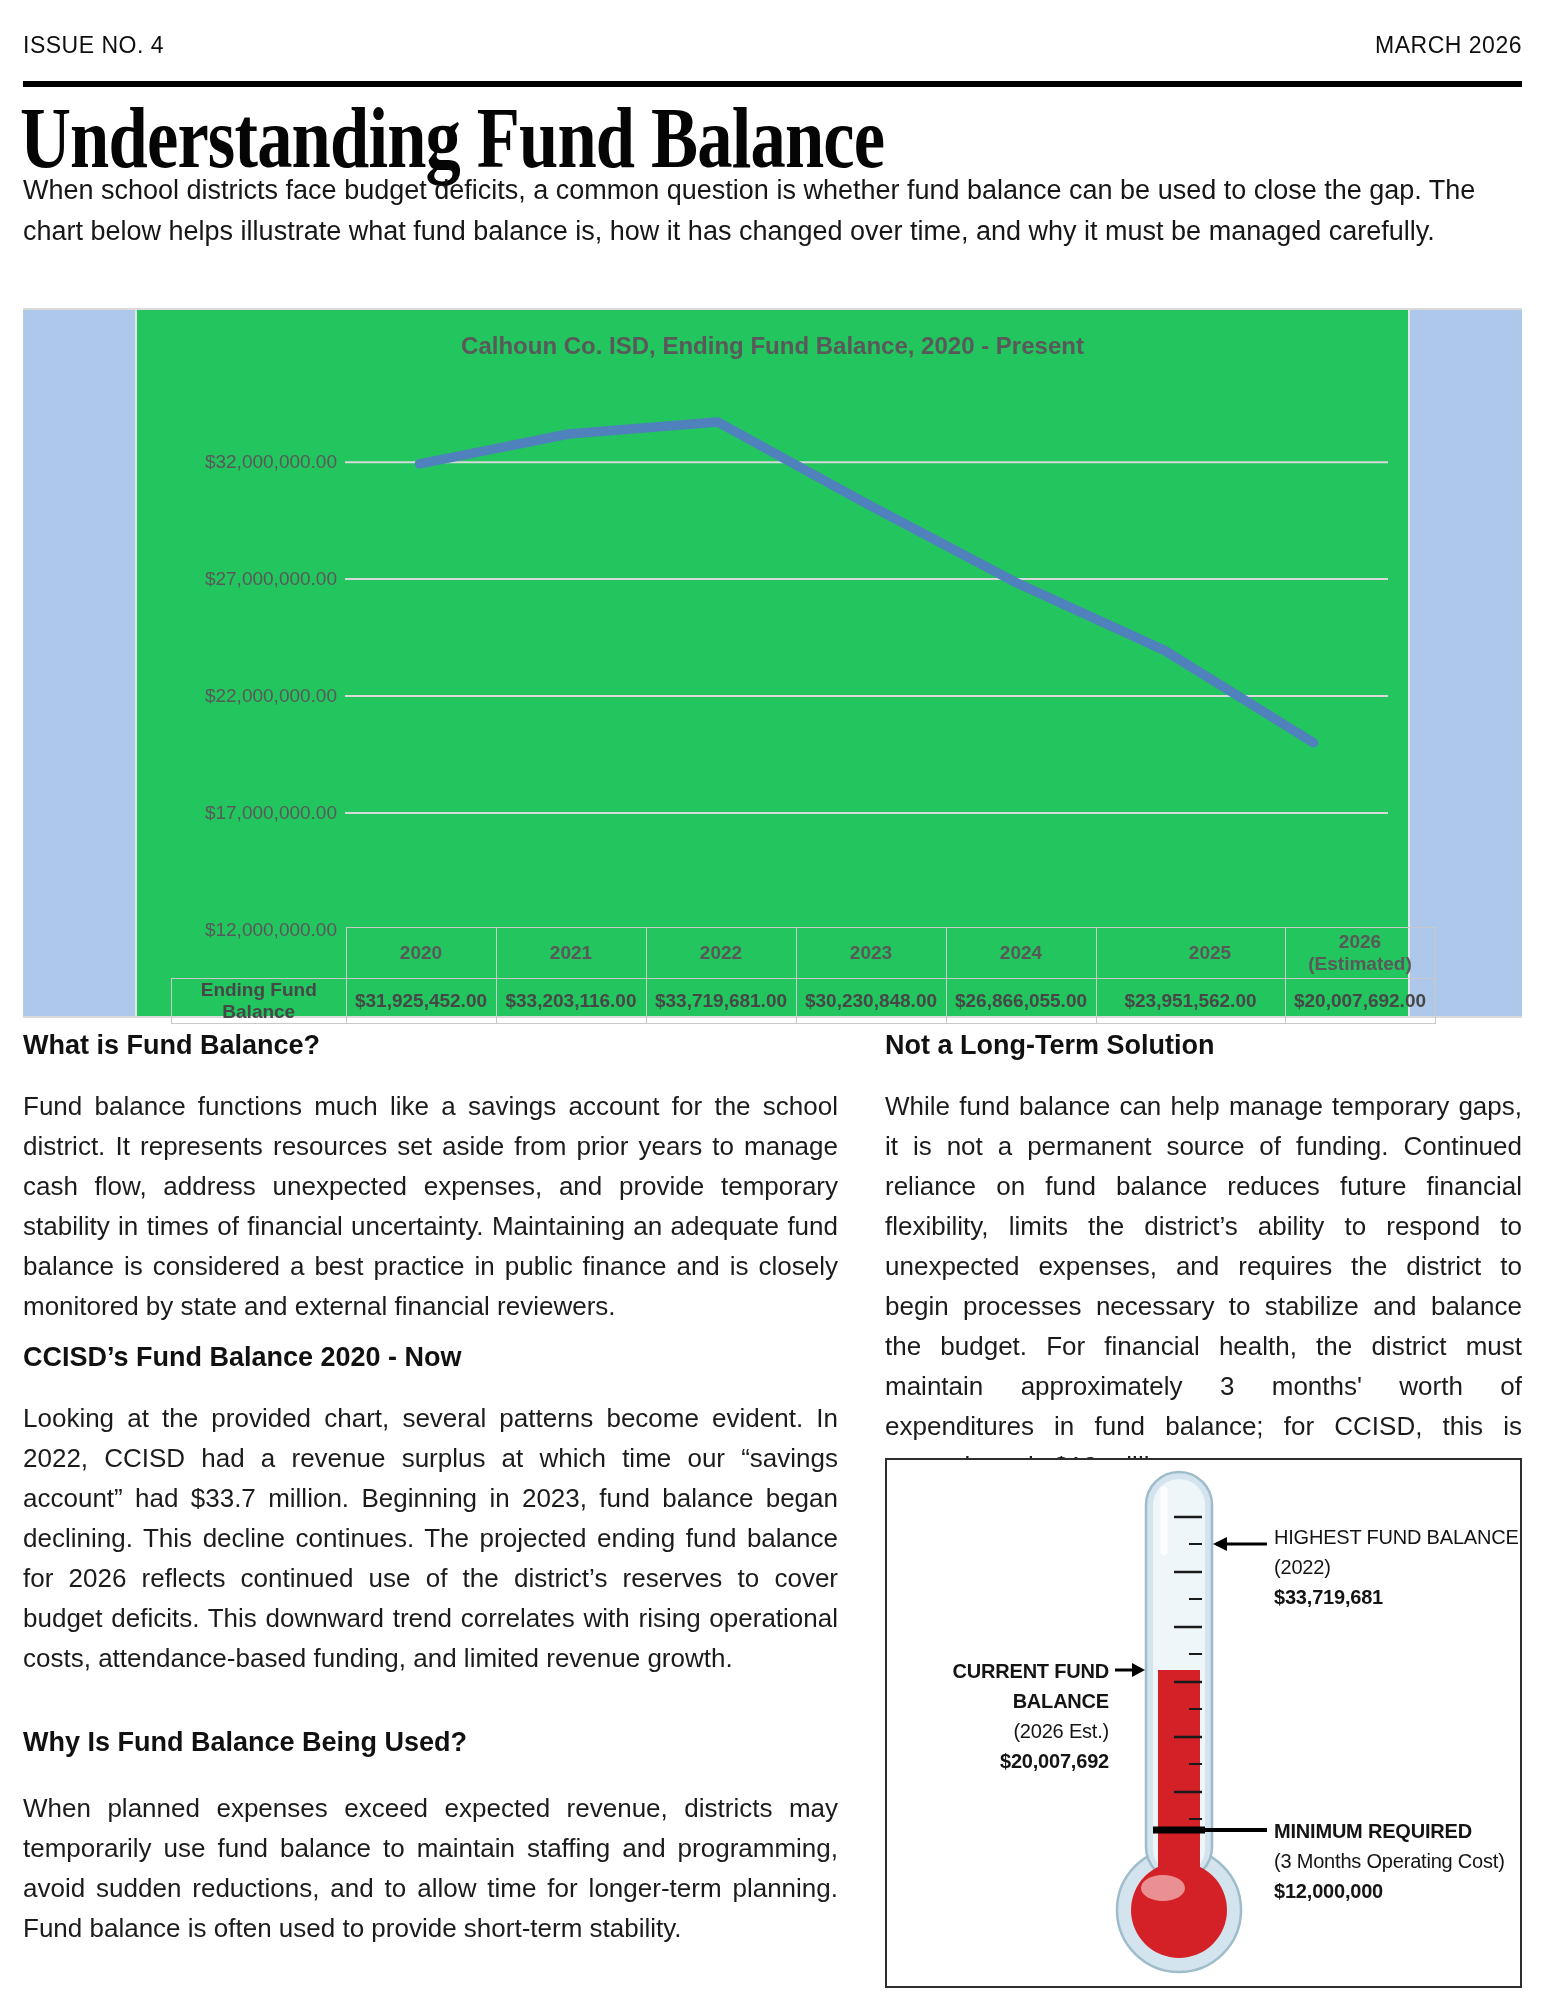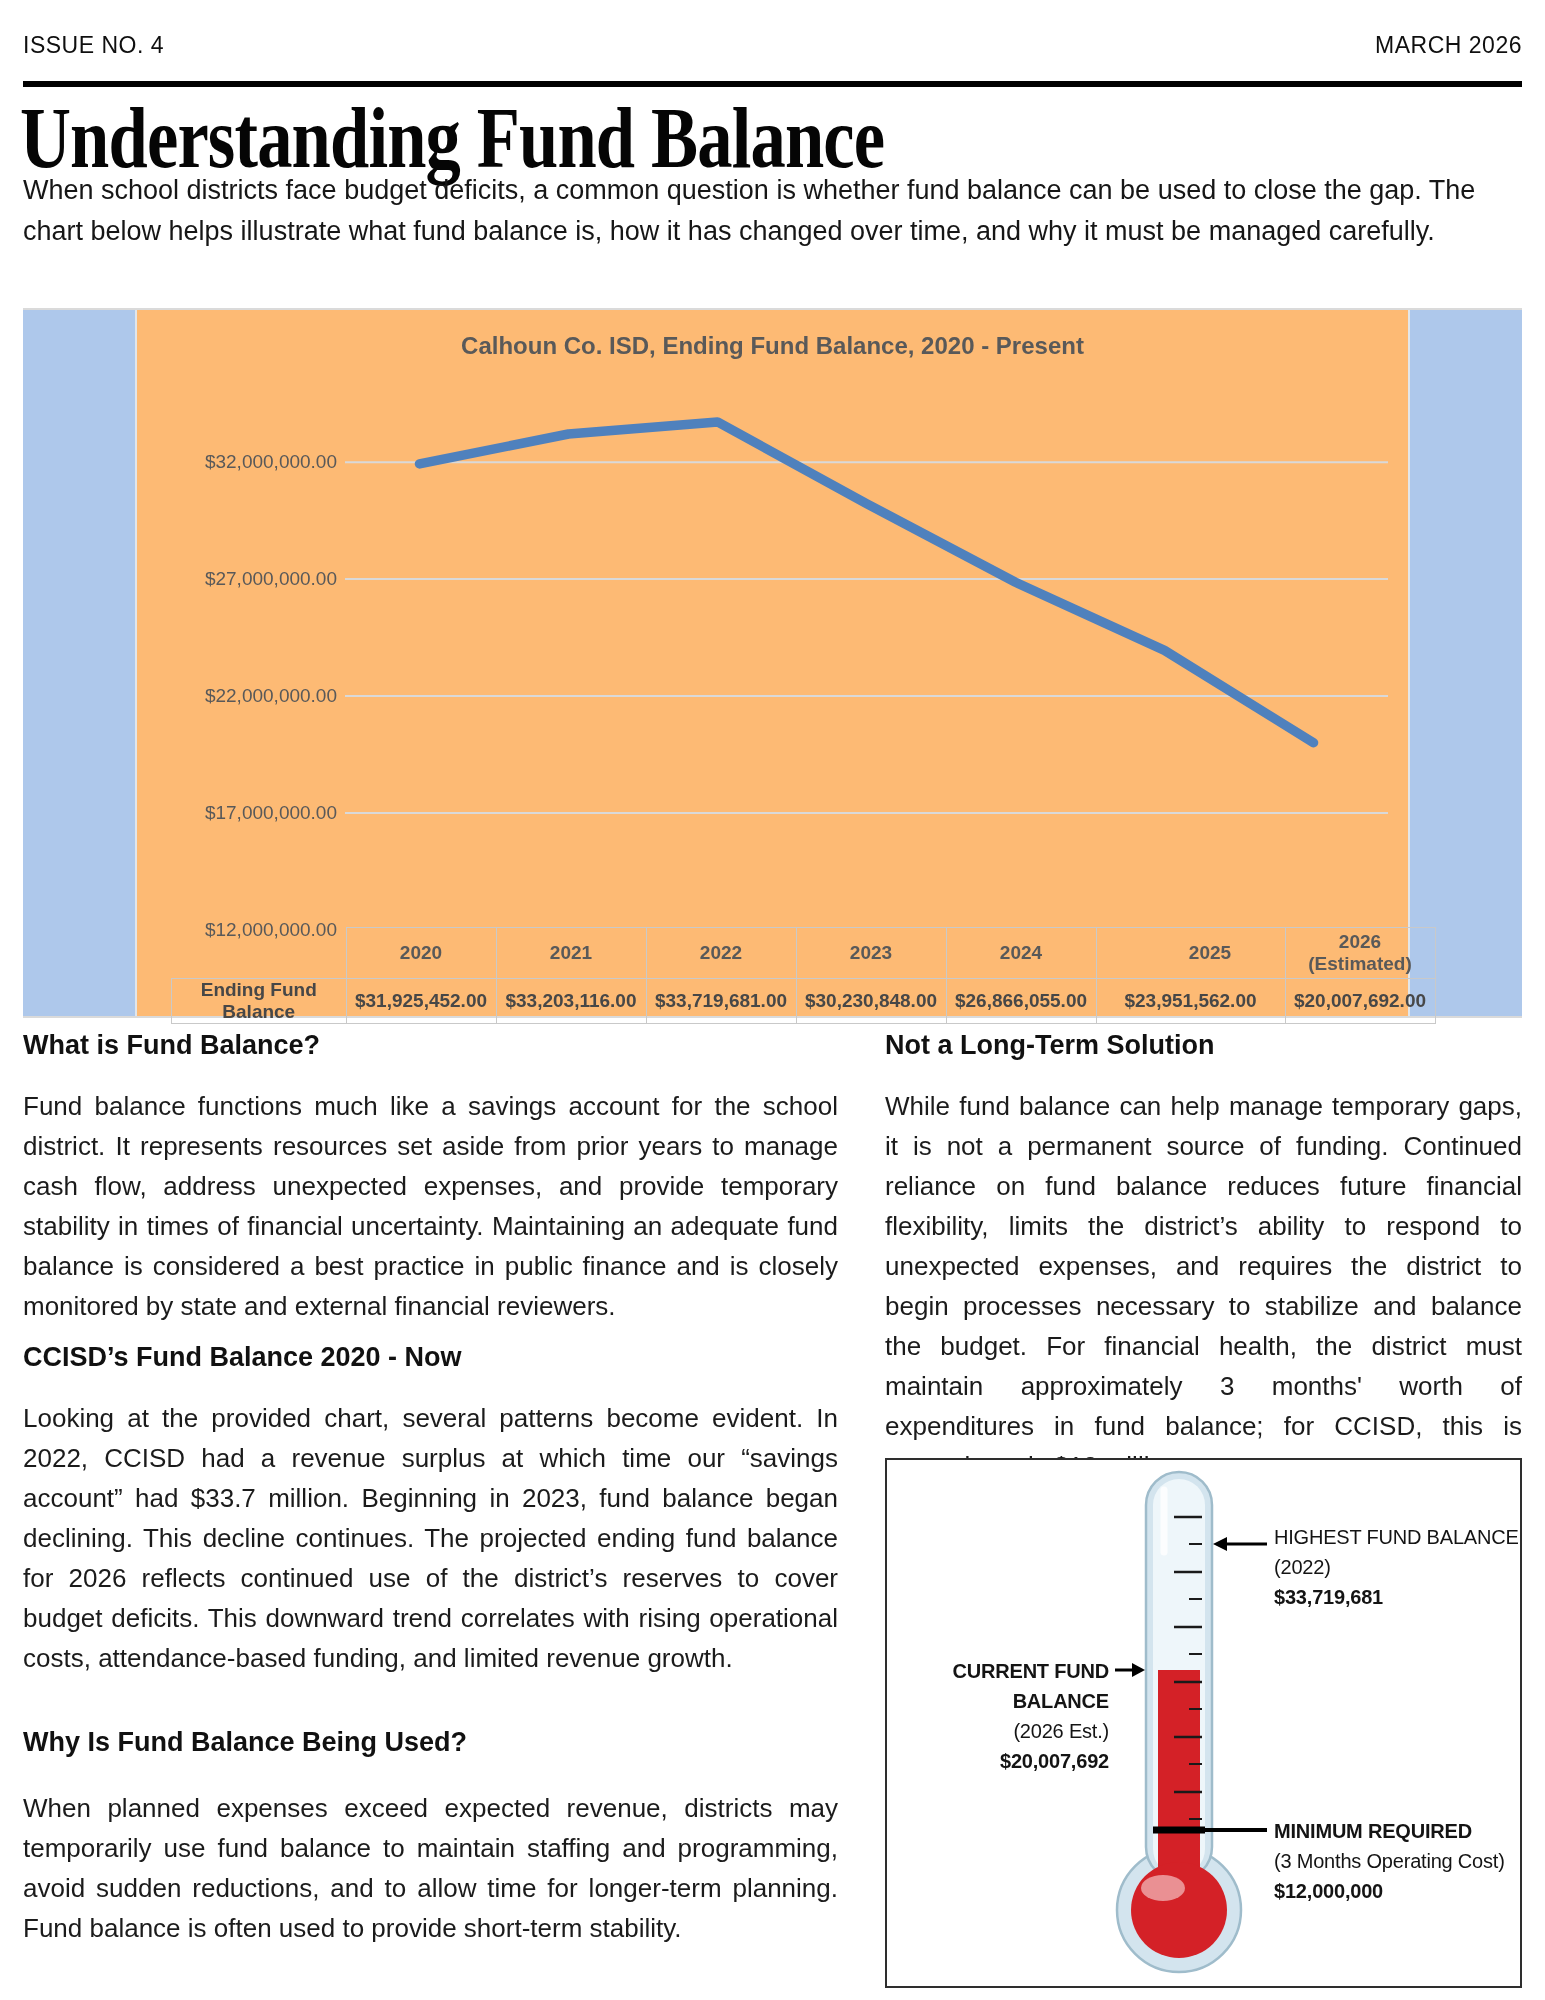--- a/index.html
+++ b/index.html
@@ -14,21 +14,21 @@
   .rule{position:absolute;top:81px;left:23px;width:1499px;height:6px;background:#000;}
 
   
   .page-title{position:absolute;top:95px;left:20px;font-family:"Liberation Serif","DejaVu Serif",serif;
               font-weight:700;font-size:86px;line-height:1.0;color:#050505;letter-spacing:-1px;
               transform:scaleX(.82);transform-origin:left top;white-space:nowrap;}
 
   .intro{position:absolute;top:170px;left:23px;width:1500px;font-size:27px;line-height:41px;color:#161616;}
 
   
-  .chart-block{position:absolute;top:308px;left:23px;width:1499px;height:710px;background:#fdba74;
+  .chart-block{position:absolute;top:308px;left:23px;width:1499px;height:710px;background:#22c55e;
                border-top:2px solid #dadada;border-bottom:2px solid #dadada;box-sizing:border-box;}
   .band{position:absolute;top:0;width:112px;height:100%;background:#aec8eb;}
   .band.left{left:0;border-right:2px solid #e2e6ea;}
   .band.right{right:0;border-left:2px solid #e2e6ea;}
   .chart-title{position:absolute;top:22px;left:112px;width:1275px;text-align:center;
                font-size:24px;font-weight:700;color:#595959;}
   #plot-svg{position:absolute;left:322px;top:82px;}
   .ylabel{position:absolute;left:0;width:302px;text-align:right;font-size:19px;color:#595959;
           line-height:26px;padding-left:12px;}
   table.dtable{position:absolute;left:148px;top:617px;border-collapse:collapse;table-layout:fixed;

